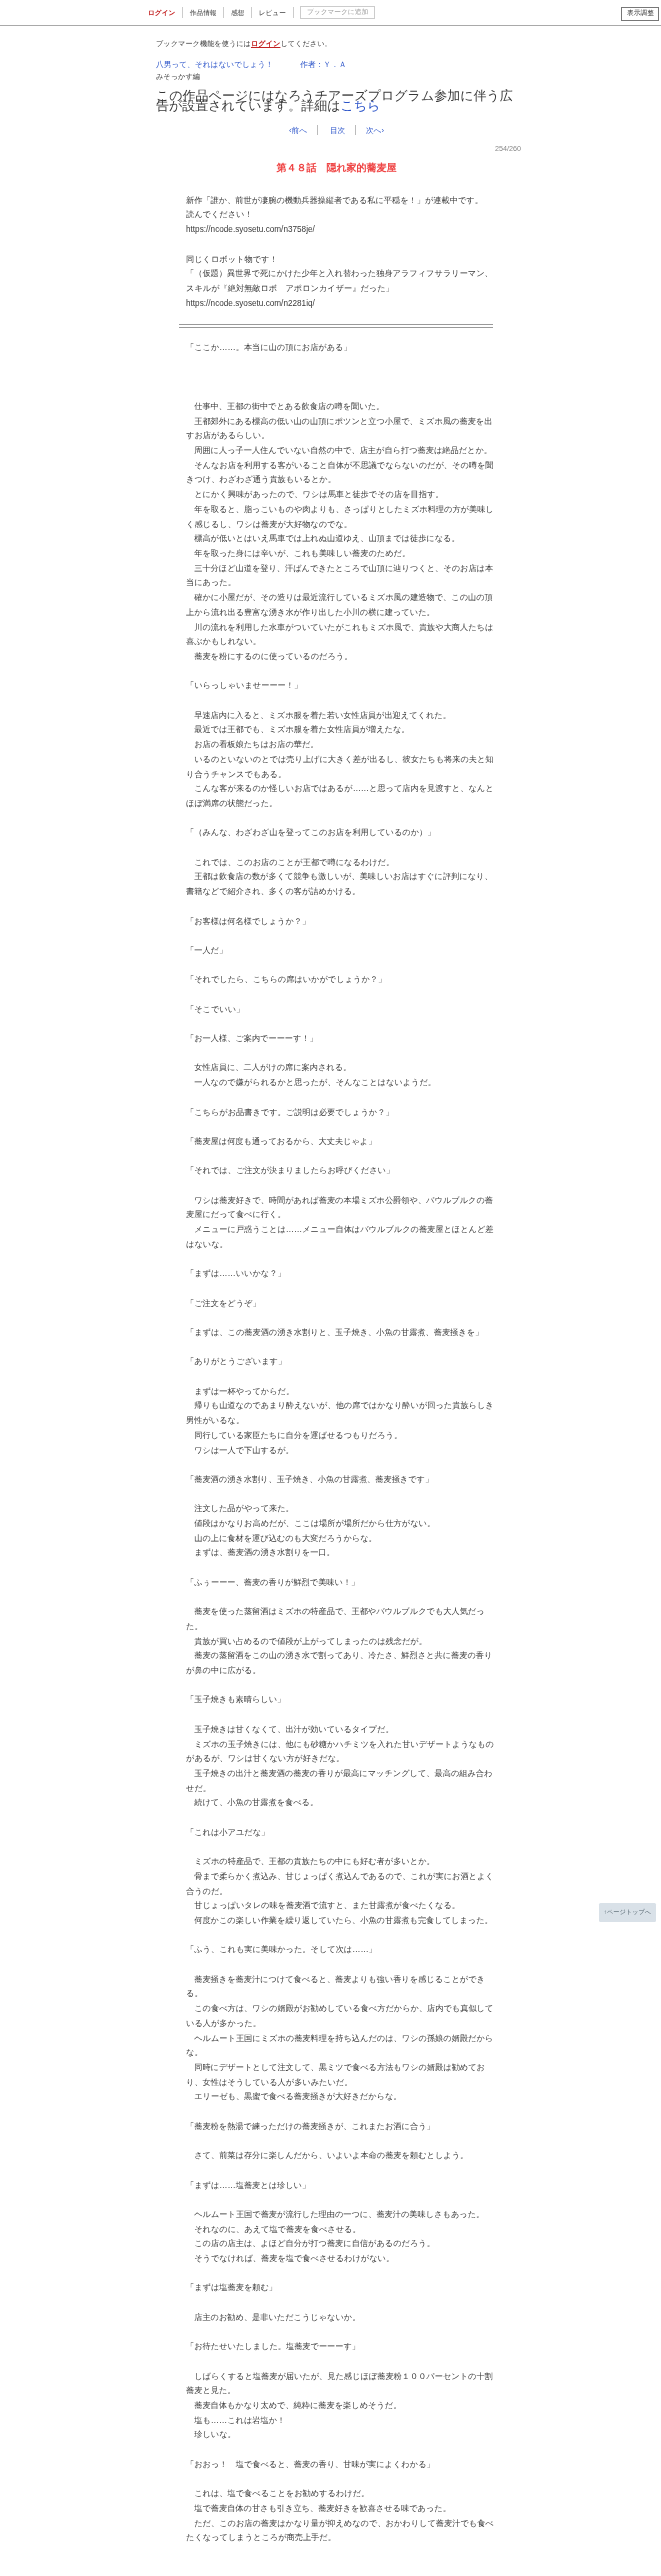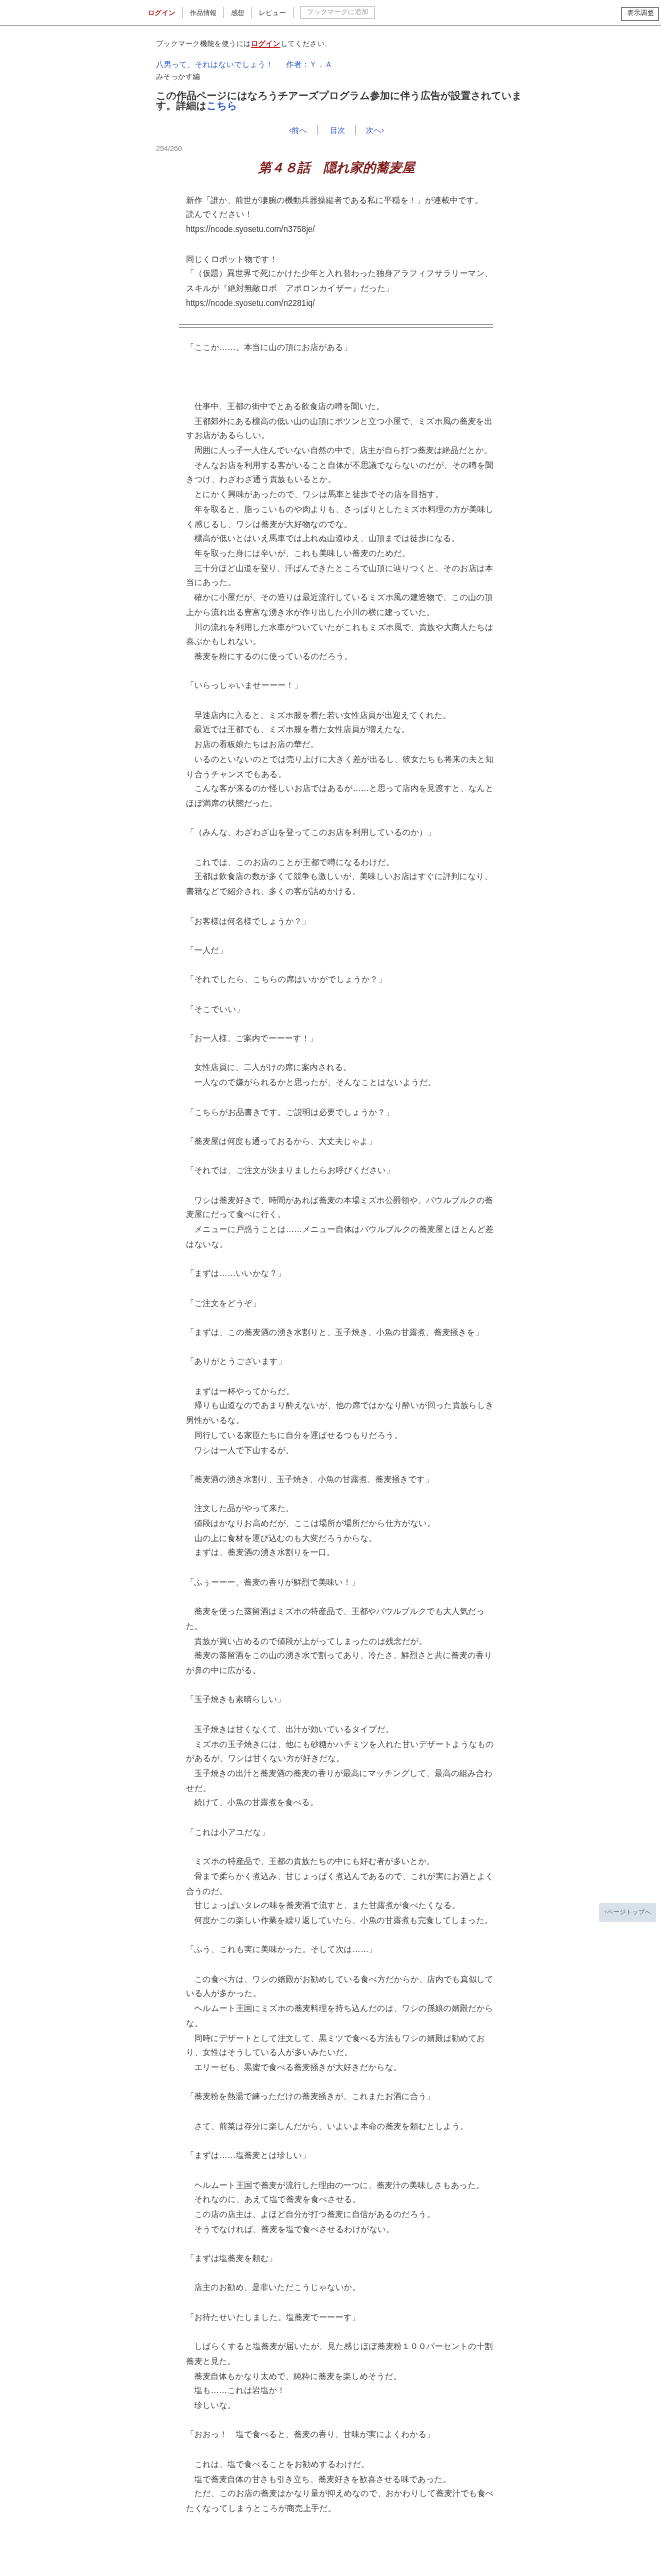--- a/index.html
+++ b/index.html
@@ -51,41 +51,40 @@
     font-size:6.7px;
     padding:1.5px 4.6px;
     font-family:inherit;
   }
   
   .content{margin-left:156px;width:369px;}
   .login-notice{margin:13.4px 0 0;font-size:7.2px;line-height:10.3px;color:#383838;}
   .login-notice a{color:#c32121;text-decoration:underline;font-weight:bold;}
   .work-line{margin:9.3px 0 0;font-size:7.7px;line-height:11.3px;}
   .work-line a{color:#2952c8;text-decoration:none;}
-  .author-label{color:#2952c8;margin-left:5px;padding-left:8px;}
+  .author-label{color:#2952c8;margin-left:19px;padding-left:8px;}
   .series{margin:2.1px 0 0;font-size:7.2px;line-height:10.3px;color:#383838;}
-  .ad-notice{margin:8.2px 0 0;font-size:10px;line-height:10.3px;color:#383838;font-weight:bold;}
+  .ad-notice{margin:8.2px 0 0;font-size:13px;line-height:10.3px;color:#383838;}
   .ad-notice a{color:#2952c8;text-decoration:none;}
   
   .pager{
     width:315px;margin:14.4px 0 0 23px;
     text-align:center;font-size:7.7px;line-height:10.3px;
   }
   .pager a{color:#2952c8;text-decoration:none;padding:0.5px 9.8px;}
   .pager a.mid{border-left:0.5px solid #bbb;border-right:0.5px solid #bbb;padding-left:12px;}
   .page-number{
-    text-align:left;margin:8.2px 4.1px 0 0;
+    text-align:right;margin:8.2px 4.1px 0 0;
     color:#888;font-size:7.2px;line-height:10.3px;
   }
   .episode-title{
     width:315px;margin:4.1px 0 0 23px;
     text-align:center;
-    font-size:13px;font-weight:bold;line-height:17.5px;
-    color:#7f1d1d;
-    font-style:italic;
+    font-size:10px;font-weight:bold;line-height:17.5px;
+    color:#ef4444;
   }
   
   .novel-text{
     width:314px;
     margin-left:30px;
     font-size:8.2px;
     line-height:14.7px;
     color:#383838;
   }
   .preface{margin-top:17.5px;}
@@ -247,20 +246,21 @@
         <p class="line blank"></p>
         <p class="line">「これは小アユだな」</p>
         <p class="line blank"></p>
         <p class="line">　ミズホの特産品で、王都の貴族たちの中にも好む者が多いとか。</p>
         <p class="line">　骨まで柔らかく煮込み、甘じょっぱく煮込んであるので、これが実にお酒とよく合うのだ。</p>
         <p class="line">　甘じょっぱいタレの味を蕎麦酒で流すと、また甘露煮が食べたくなる。</p>
         <p class="line">　何度かこの楽しい作業を繰り返していたら、小魚の甘露煮も完食してしまった。</p>
         <p class="line blank"></p>
         <p class="line">「ふう、これも実に美味かった。そして次は……」</p>
         <p class="line blank"></p>
+        <p class="line">　蕎麦掻きを蕎麦汁につけて食べると、蕎麦よりも強い香りを感じることができる。</p>
         <p class="line">　この食べ方は、ワシの婿殿がお勧めしている食べ方だからか、店内でも真似している人が多かった。</p>
         <p class="line">　ヘルムート王国にミズホの蕎麦料理を持ち込んだのは、ワシの孫娘の婿殿だからな。</p>
         <p class="line">　同時にデザートとして注文して、黒ミツで食べる方法もワシの婿殿は勧めており、女性はそうしている人が多いみたいだ。</p>
         <p class="line">　エリーゼも、黒蜜で食べる蕎麦掻きが大好きだからな。</p>
         <p class="line blank"></p>
         <p class="line">「蕎麦粉を熱湯で練っただけの蕎麦掻きが、これまたお酒に合う」</p>
         <p class="line blank"></p>
         <p class="line">　さて、前菜は存分に楽しんだから、いよいよ本命の蕎麦を頼むとしよう。</p>
         <p class="line blank"></p>
         <p class="line">「まずは……塩蕎麦とは珍しい」</p>

